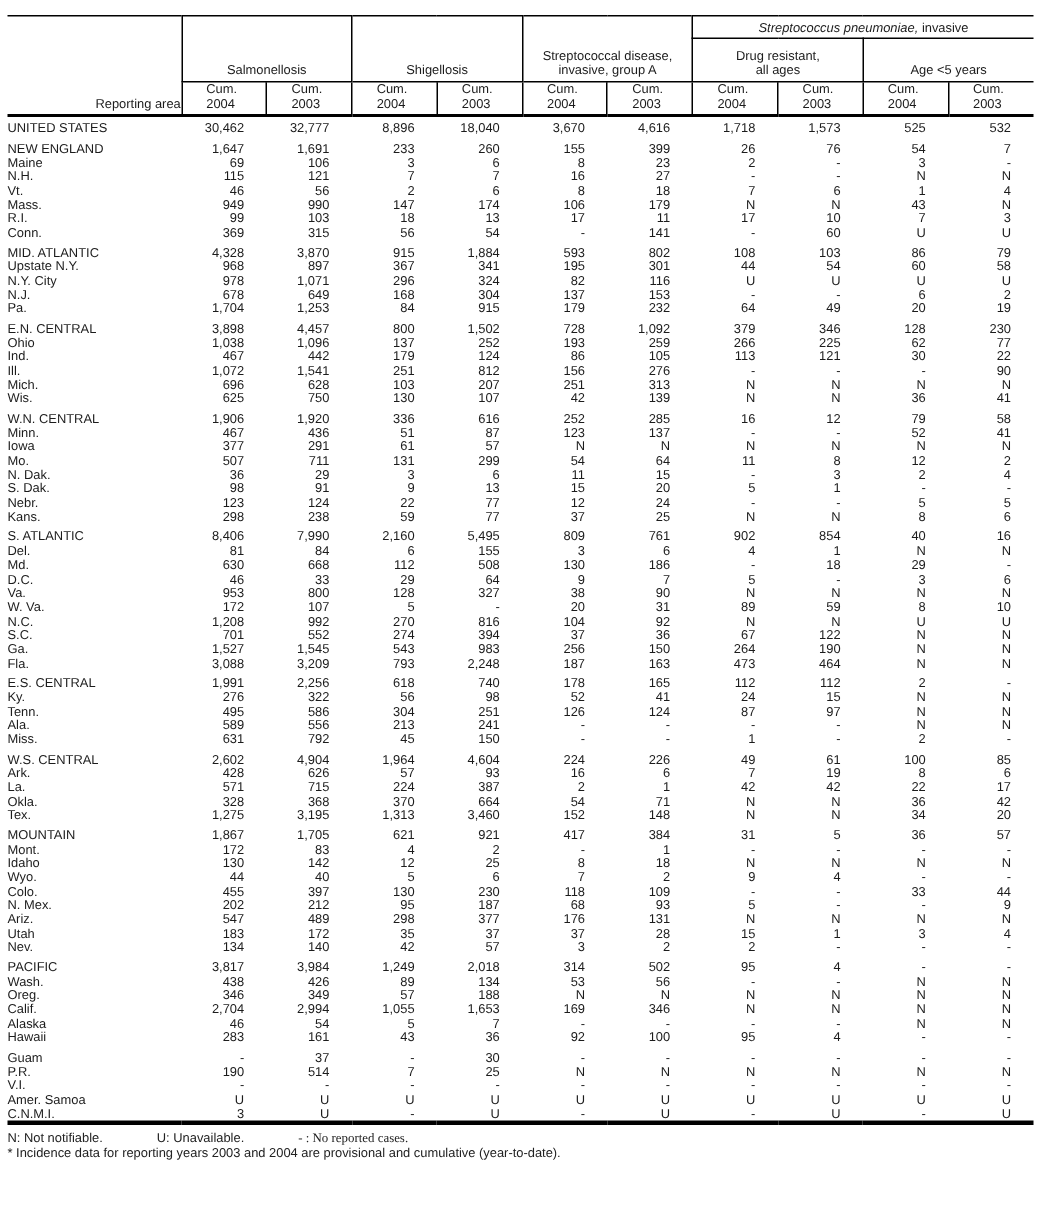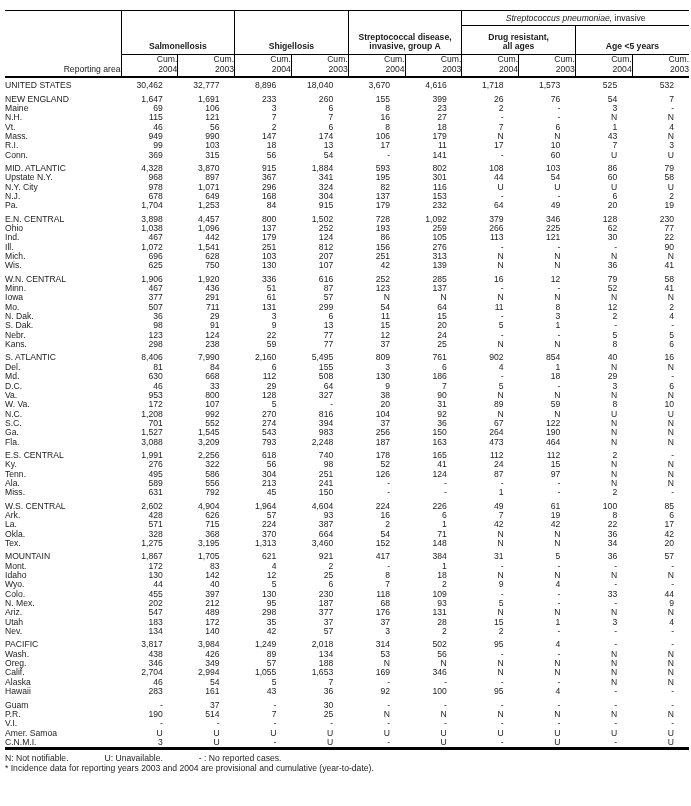--- a/index.html
+++ b/index.html
@@ -48,59 +48,59 @@
     padding-bottom: 2px;
   }
   th.grp {
     text-align: center;
     vertical-align: bottom;
     border-left: 1px solid #000;
     border-bottom: 1px solid #000;
     white-space: pre-line;
     line-height: 9.6px;
     padding-bottom: 2px;
-    font-weight: bold;
   }
   th.sp-head {
     text-align: center;
     vertical-align: bottom;
     border-left: 1px solid #000;
     border-bottom: 1px solid #000;
     padding-bottom: 2px;
   }
   th.sp-head i { font-style: italic; }
   th.cum {
     border-left: 1px solid #000;
     border-bottom: 2.5px solid #000;
-    text-align: right;
+    text-align: left;
     vertical-align: bottom;
     white-space: pre-line;
     line-height: 9.6px;
     height: 21px;
     padding-bottom: 2px;
+    padding-left: 16px;
   }
 
   td {
     font-size: 8.6px;
     line-height: 9.35px;
     padding: 0;
     color: #1c1c1c;
   }
   td.area { text-align: left; }
   td.num  { text-align: right; padding-right: 15px; }
   tr.gap td { height: 4px; line-height: 4px; font-size: 1px; }
 
   .footnotes {
     margin-top: 3px;
     font-size: 8.6px;
     line-height: 10px;
     color: #222;
   }
   .footnotes .legend span { margin-right: 36px; }
-  .footnotes .legend span:last-child { margin-right: 0; }
+  .footnotes .legend span:last-child { margin-right: 0; font-family: Liberation Serif, serif; }
 </style>
 </head>
 <body>
 
 <div class="page">
 
 
   <table class="data-table">
     <colgroup>
       <col class="ra-col">

